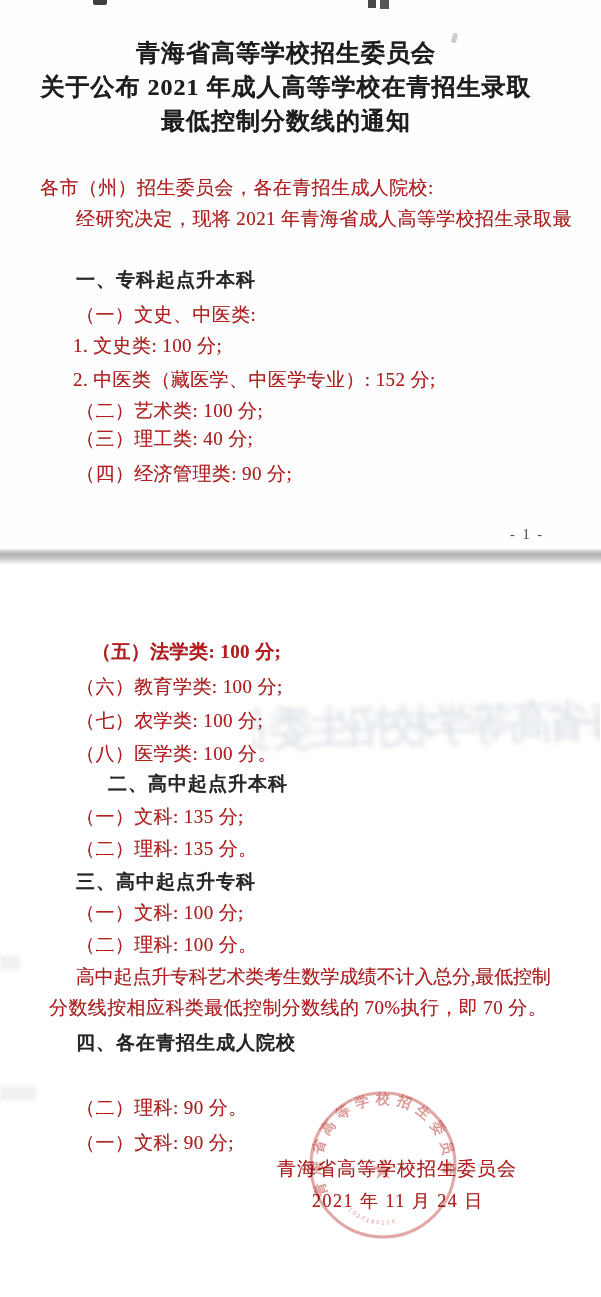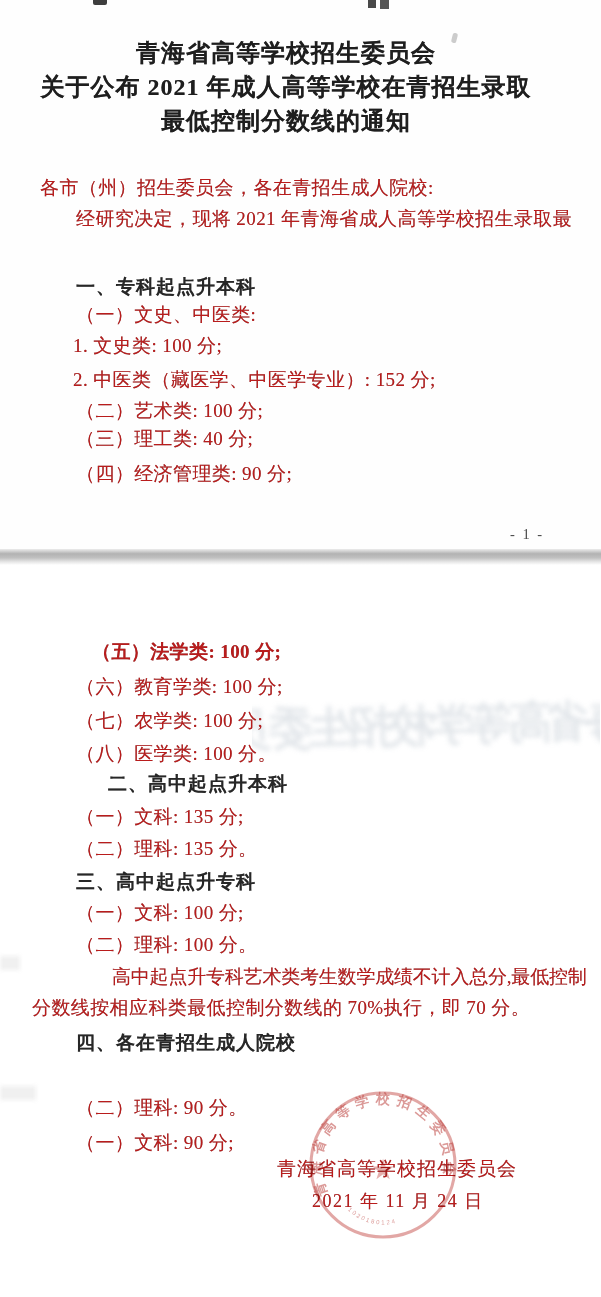--- a/index.html
+++ b/index.html
@@ -42,21 +42,21 @@
 
   <div class="title-block">
     <div>青海省高等学校招生委员会</div>
     <div>关于公布 2021 年成人高等学校在青招生录取</div>
     <div>最低控制分数线的通知</div>
   </div>
 
   <div class="line" style="left:40px;top:175px;">各市（州）招生委员会，各在青招生成人院校:</div>
   <div class="line" style="left:76px;top:206px;">经研究决定，现将 2021 年青海省成人高等学校招生录取最</div>
 
-  <div class="line heading" style="left:76px;top:274px;">一、专科起点升本科</div>
+  <div class="line heading" style="left:76px;top:267px;">一、专科起点升本科</div>
 
   <div class="line" style="left:76px;top:302px;">（一）文史、中医类:</div>
   <div class="line" style="left:73px;top:333px;">1. 文史类: 100 分;</div>
   <div class="line" style="left:73px;top:367px;">2. 中医类（藏医学、中医学专业）: 152 分;</div>
   <div class="line" style="left:76px;top:398px;">（二）艺术类: 100 分;</div>
   <div class="line" style="left:76px;top:426px;">（三）理工类: 40 分;</div>
   <div class="line" style="left:76px;top:461px;">（四）经济管理类: 90 分;</div>
 
   <div class="page-number">- 1 -</div>
 </div>
@@ -77,22 +77,22 @@
 <div class="line" style="left:76px;top:741px;">（八）医学类: 100 分。</div>
 
 <div class="line heading" style="left:76px;top:771px;margin-left:32px;">二、高中起点升本科</div>
 <div class="line" style="left:76px;top:804px;">（一）文科: 135 分;</div>
 <div class="line" style="left:76px;top:836px;">（二）理科: 135 分。</div>
 
 <div class="line heading" style="left:76px;top:869px;">三、高中起点升专科</div>
 <div class="line" style="left:76px;top:900px;">（一）文科: 100 分;</div>
 <div class="line" style="left:76px;top:932px;">（二）理科: 100 分。</div>
 
-<div class="line" style="left:76px;top:964px;letter-spacing:-0.2px;margin-left:36px;">高中起点升专科艺术类考生数学成绩不计入总分,最低控制</div>
-<div class="line" style="left:32px;top:995px;">分数线按相应科类最低控制分数线的 70%执行，即 70 分。</div>
+<div class="line" style="left:76px;top:964px;letter-spacing:-0.2px;">高中起点升专科艺术类考生数学成绩不计入总分,最低控制</div>
+<div class="line" style="left:49px;top:995px;">分数线按相应科类最低控制分数线的 70%执行，即 70 分。</div>
 
 <div class="line heading" style="left:76px;top:1030px;">四、各在青招生成人院校</div>
 <div class="line" style="left:76px;top:1086px;margin-top:44px;">（一）文科: 90 分;</div>
 <div class="line" style="left:76px;top:1095px;">（二）理科: 90 分。</div>
 
 <div class="line signature" style="left:277px;top:1156px;">青海省高等学校招生委员会</div>
 <div class="line" style="left:312px;top:1189px;font-size:18px;letter-spacing:1.5px;">2021 年 11 月 24 日</div>
 
 <svg id="seal" width="160" height="160" viewBox="0 0 160 160">
   <defs>

